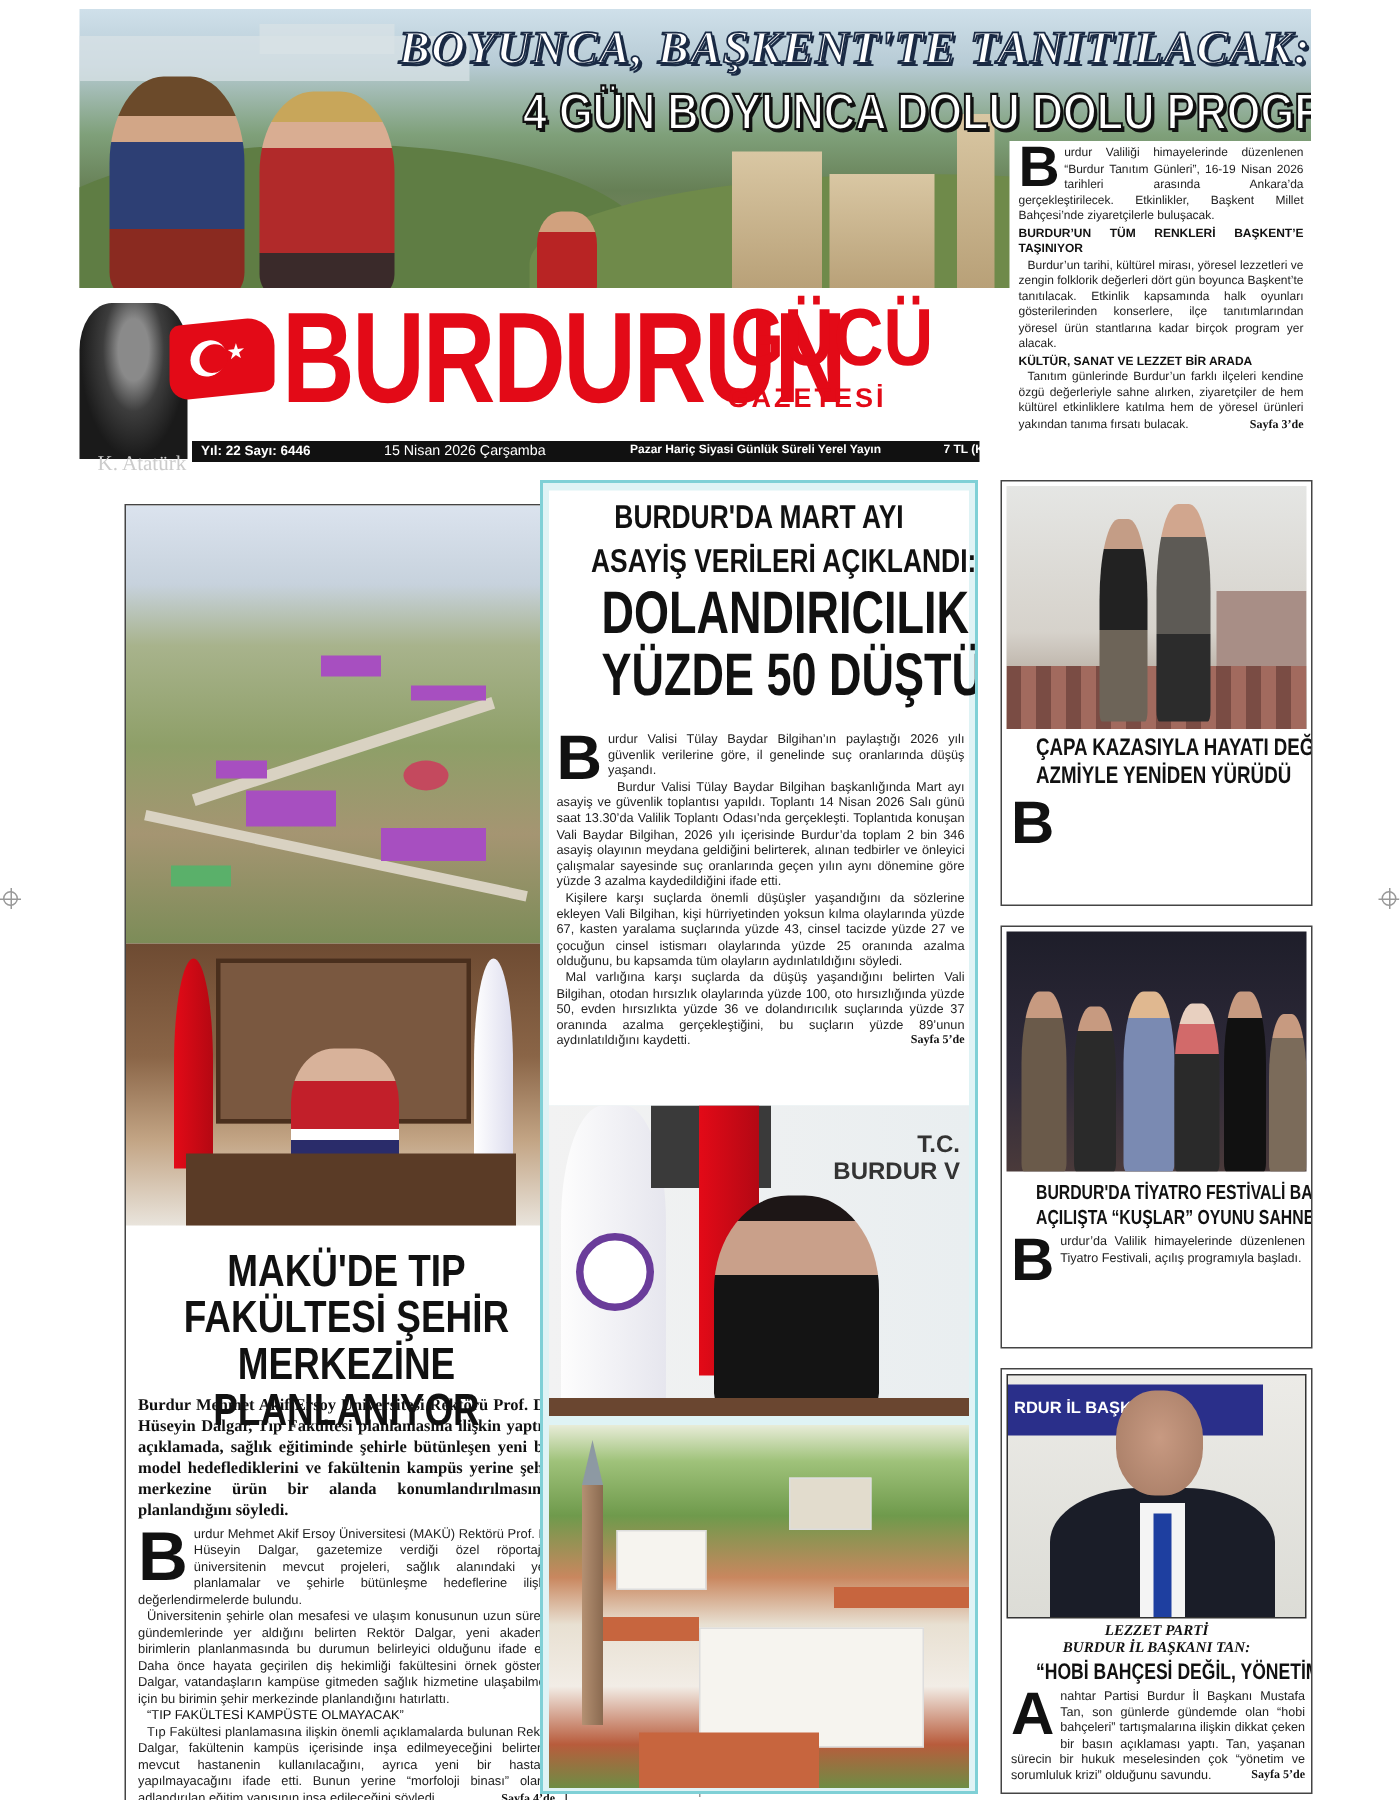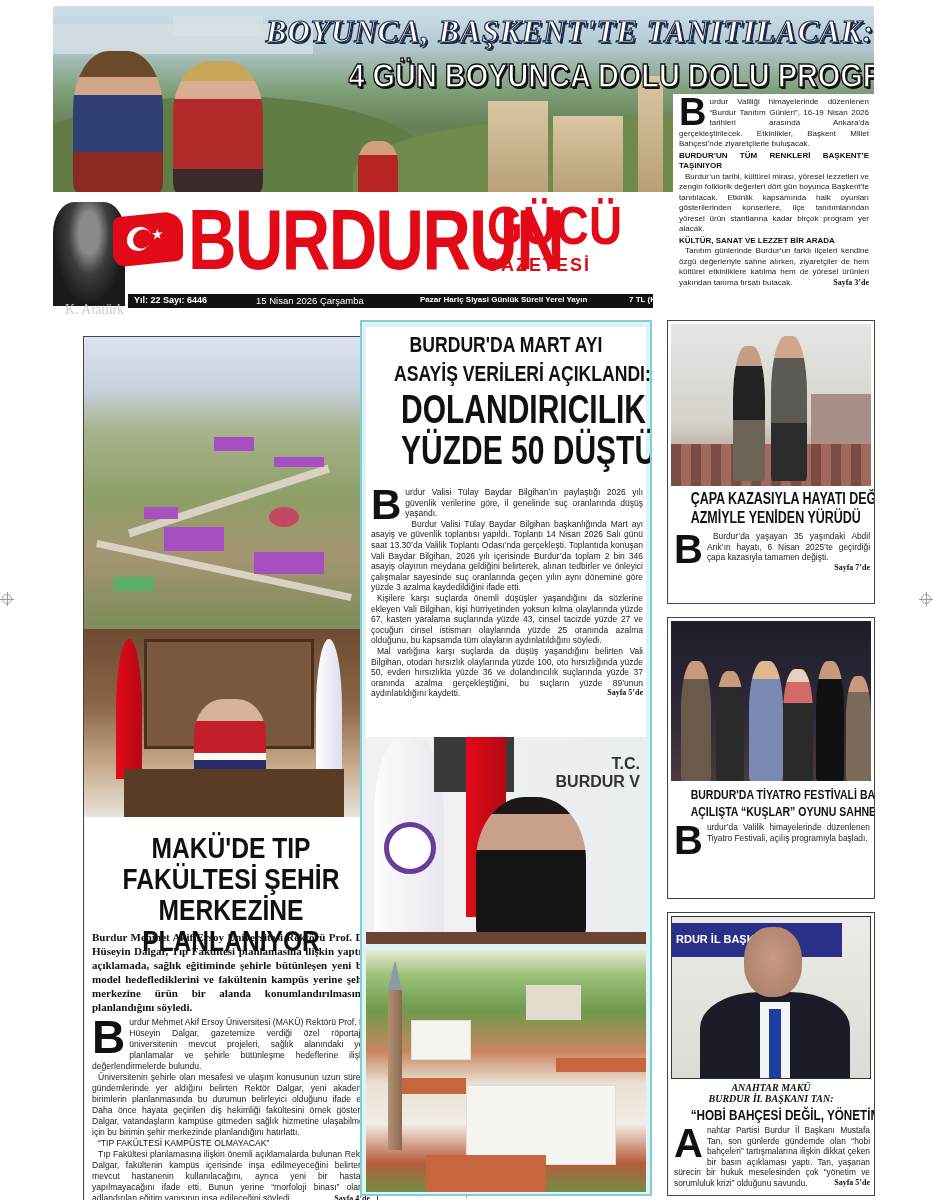--- a/index.html
+++ b/index.html
@@ -263,24 +263,20 @@
     <div class="rug"></div>
     <div class="p1"></div>
     <div class="p2"></div>
   </div>
   <div class="r-headline" style="top:168px;font-size:16px;line-height:19px;">
     <div>ÇAPA KAZASIYLA HAYATI DEĞİŞTİ,</div>
     <div>AZMİYLE YENİDEN YÜRÜDÜ</div>
   </div>
   <div class="r-body" style="top:210px;">
     <span class="dropcap">B</span>
-    <div class="indent">
-      <span>Burdur’da yaşayan 35 yaşındaki Abdil Arık’ın hayatı, 6 Nisan 2025’te geçirdiği çapa kazasıyla tamamen değişti.</span>
-      <span class="sayfa">Sayfa 7’de</span>
-    </div>
   </div>
 </div>
 
 <div class="col-box col-right2">
   <div class="photo-theatre">
     <div class="actor" style="left:10px;top:40px;width:30px;height:120px;background:linear-gradient(180deg,#c79a80 0 15%,#6a5a4a 15%);"></div>
     <div class="actor" style="left:45px;top:50px;width:28px;height:110px;background:linear-gradient(180deg,#c79a80 0 15%,#2a2a2a 15%);"></div>
     <div class="actor" style="left:78px;top:40px;width:34px;height:120px;background:linear-gradient(180deg,#e0b890 0 15%,#7a8ab2 15%);"></div>
     <div class="actor" style="left:112px;top:48px;width:30px;height:112px;background:linear-gradient(180deg,#e8d0c0 0 12%,#d26a6a 12% 30%,#2a2a2a 30%);"></div>
     <div class="actor" style="left:145px;top:40px;width:28px;height:120px;background:linear-gradient(180deg,#c79a80 0 15%,#111 15%);"></div>
@@ -298,21 +294,21 @@
 
 <div class="col-box col-right3">
   <div class="photo-tan">
     <div class="banner-blue">RDUR İL BAŞKANI</div>
     <div class="suit"></div>
     <div class="shirt"></div>
     <div class="tie"></div>
     <div class="head"></div>
   </div>
   <div class="tan-kicker">
-    <div>ANAHTAR MAKÜ</div>
+    <div>LEZZET PARTİ</div>
     <div>BURDUR İL BAŞKANI TAN:</div>
   </div>
   <div class="r-headline" style="top:193px;font-size:15px;line-height:17px;">“HOBİ BAHÇESİ DEĞİL, YÖNETİM KRİZİ!”</div>
   <div class="r-body" style="top:212px;">
     <span class="dropcap">A</span>
     <span>nahtar Partisi Burdur İl Başkanı Mustafa Tan, son günlerde gündemde olan “hobi bahçeleri” tartışmalarına ilişkin dikkat çeken bir basın açıklaması yaptı. Tan, yaşanan sürecin bir hukuk meselesinden çok “yönetim ve sorumluluk krizi” olduğunu savundu.</span>
     <span class="sayfa">Sayfa 5’de</span>
   </div>
 </div>
 

